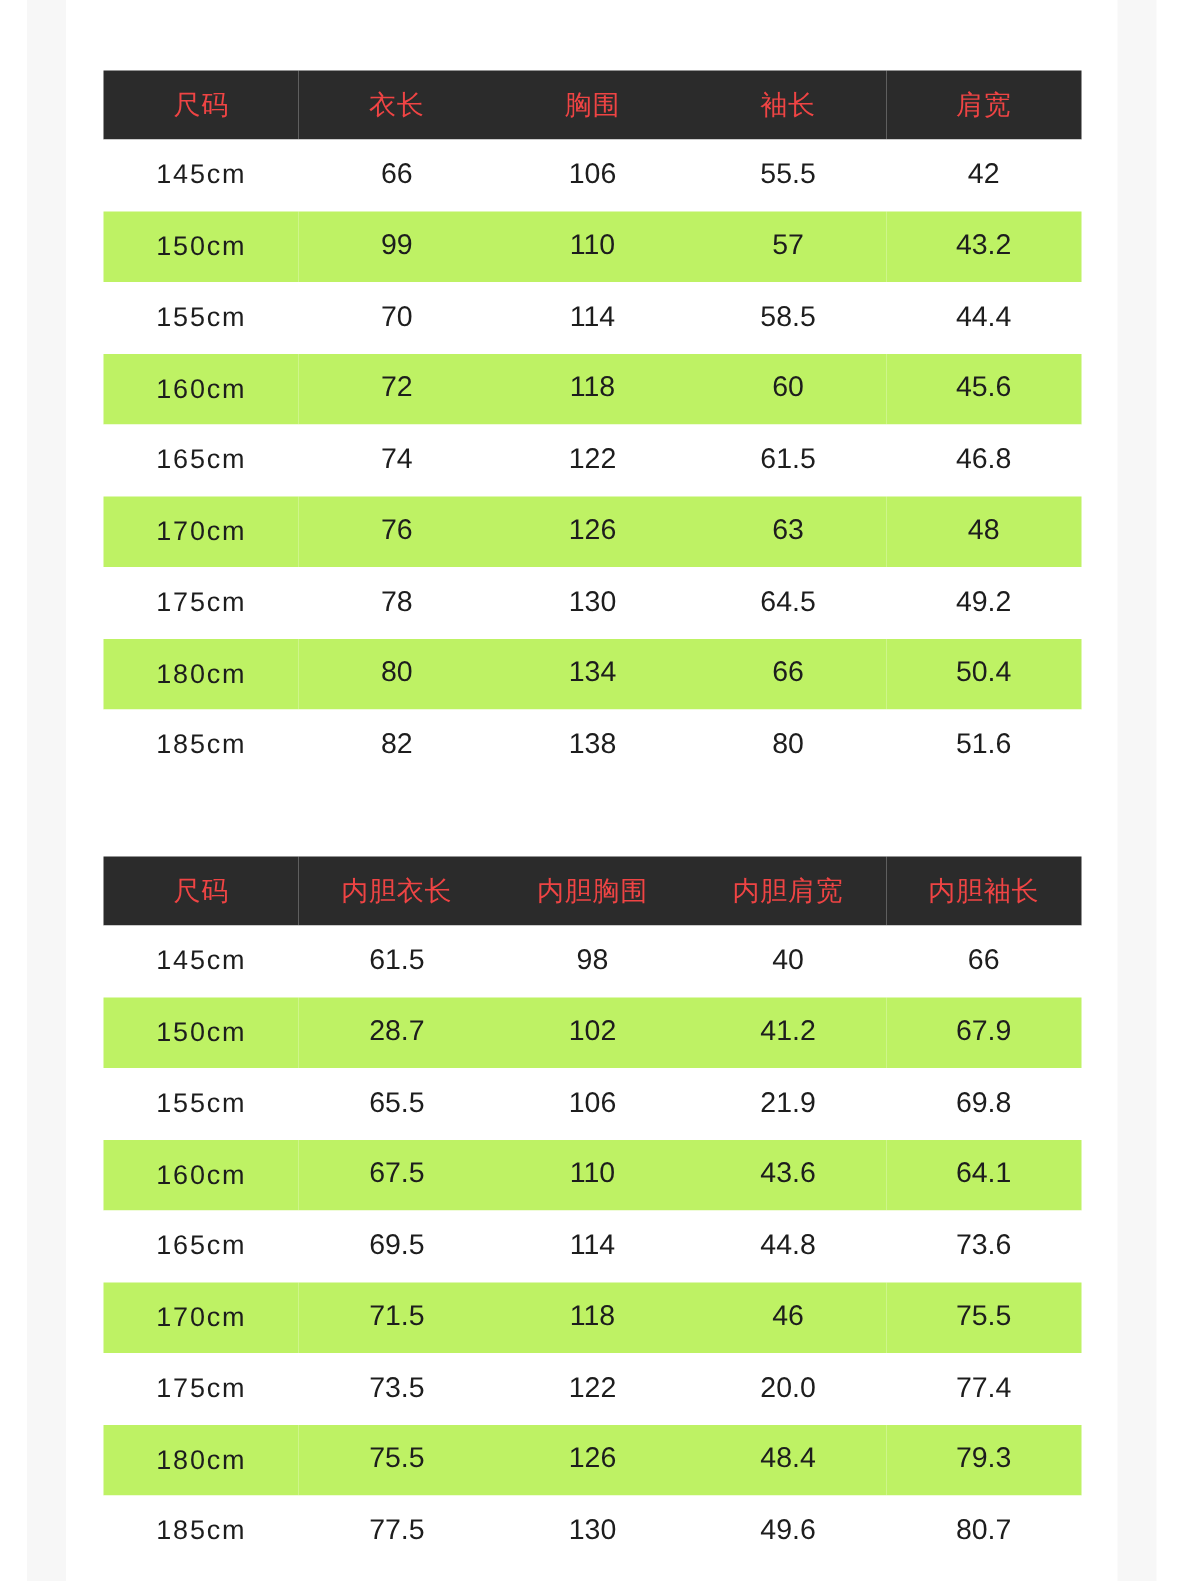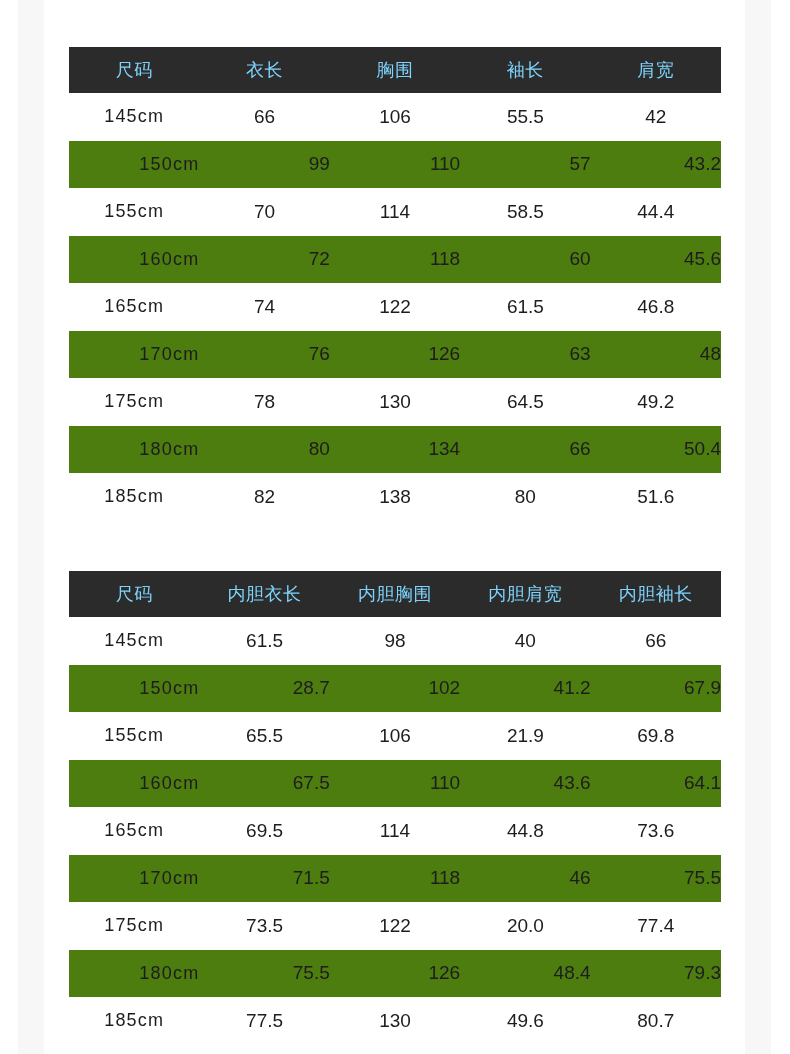--- a/index.html
+++ b/index.html
@@ -40,42 +40,41 @@
     table-layout: fixed;
   }
   .size-table.first  { top: 47px; }
   .size-table.second { top: 571px; }
 
   .size-table col { width: 130.4px; }
 
   .size-table thead th {
     height: 46px;
     background: #2b2b2b;
-    color: #7dd3fc;
+    color: #ef4444;
     font-size: 18px;
     font-weight: 400;
     text-align: center;
     vertical-align: middle;
     padding: 0;
     letter-spacing: 0.5px;
   }
 
   .size-table tbody td {
     height: 47.5px;
     text-align: center;
     vertical-align: middle;
     padding: 0;
     font-size: 19px;
     color: #1d1d1d;
     background: #ffffff;
   }
 
   .size-table tbody tr.alt td {
-    background: #4d7c0f;
-    text-align: right;
+    background: #bef264;
   }
 
   .size-table tbody td.size-label {
     font-weight: normal;
     font-size: 18px;
     letter-spacing: 1.2px;
   }
 </style>
 </head>
 <body>

